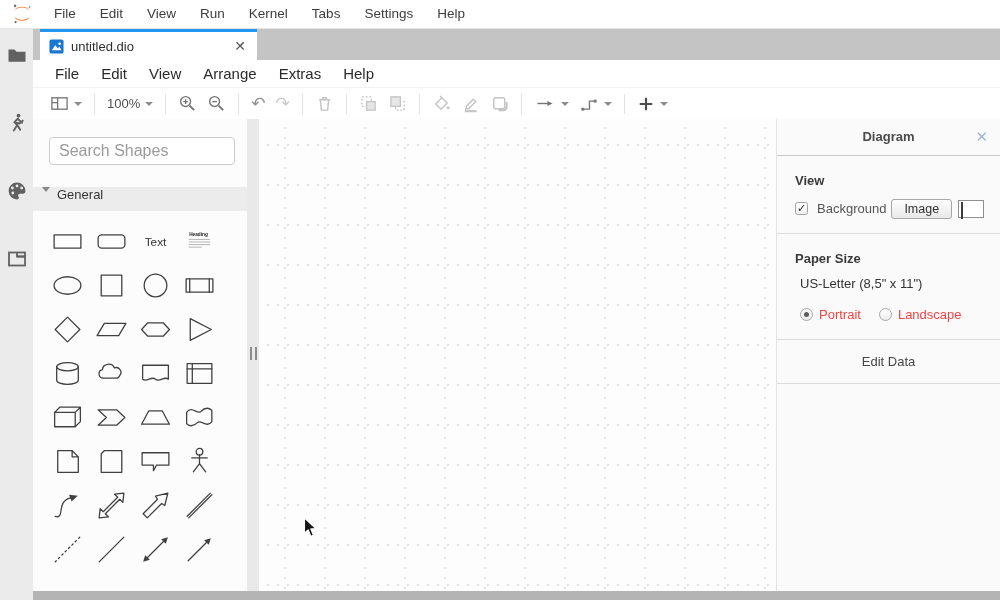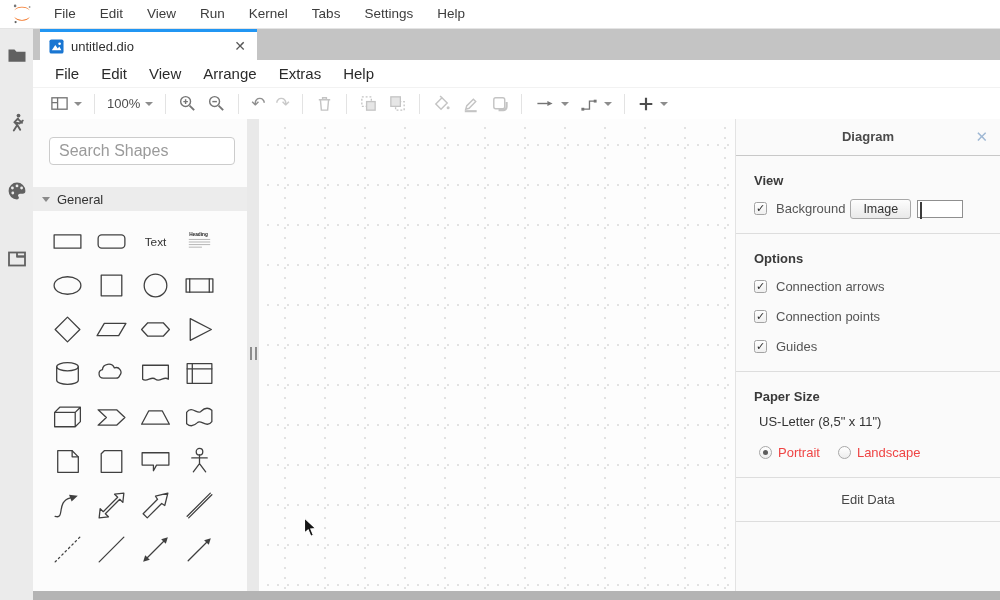--- a/index.html
+++ b/index.html
@@ -38,41 +38,41 @@
   
   #dio-body{position:absolute;left:0;top:59px;width:967px;height:472px;}
   
   #shapes-panel{position:absolute;left:0;top:0;bottom:0;width:214px;background:#fcfcfc;}
   #searchbox{margin:18px 10px 0 16px;width:186px;height:28px;border:1px solid #ccc;border-radius:4px;
     background:#fff;display:flex;align-items:center;box-sizing:border-box;}
   #searchbox input{border:none;outline:none;background:transparent;flex:1;font-size:16px;color:#15803d;
     padding:0 0 0 9px;font-family:inherit;}
   #searchbox input::placeholder{color:#9a9a9a;}
   #searchbox svg{margin-right:8px;flex:none;}
-  #section-header{margin-top:22px;height:24px;background:#ececec;display:flex;align-items:center;
+  #section-header{margin-top:22px;height:24px;background:#ececec;display:flex;align-items:flex-start;
     padding-left:9px;cursor:pointer;}
   #section-header .tri{width:0;height:0;border-left:4.5px solid transparent;border-right:4.5px solid transparent;
     border-top:5px solid #8a8a8a;}
   #section-header .lbl{font-size:13px;color:#333;margin-left:7px;}
   #shape-grid{margin:8px 0 0 12px;display:grid;grid-template-columns:repeat(4,44px);grid-auto-rows:44px;}
   .shape-cell{display:flex;align-items:center;justify-content:center;cursor:pointer;}
   .shape-cell svg{width:35px;height:35px;}
   
   #gutter{position:absolute;left:214px;top:0;bottom:0;width:12px;background:#e9e9e9;}
   #grip{position:absolute;left:3px;top:228px;width:7px;height:13px;cursor:col-resize;
     display:flex;justify-content:space-between;}
   #grip i{display:block;width:2px;height:13px;background:#8c8c8c;}
   
   #canvas{position:absolute;left:226px;top:0;right:0;bottom:0;background-color:#fdfdfd;
     background-image:radial-gradient(circle,#e2e2e2 0.9px,rgba(0,0,0,0) 1.1px),
                      radial-gradient(circle,#e2e2e2 0.9px,rgba(0,0,0,0) 1.1px);
     background-size:10px 40px,40px 10px;background-position:4px 6px,6px 4px;}
   #cursor{position:absolute;left:44px;top:398px;}
   
-  #format-panel{position:absolute;right:0;top:0;bottom:0;width:265px;background:#fafafa;
+  #format-panel{position:absolute;right:0;top:0;bottom:0;width:224px;background:#fafafa;
     border-left:1px solid #e3e3e3;box-sizing:border-box;font-size:13px;color:#555;}
   #fp-header{height:36px;line-height:36px;text-align:center;font-weight:bold;font-size:13px;color:#4a4a4a;
     border-bottom:1px solid #c8c8c8;position:relative;}
   #fp-close{position:absolute;right:12px;top:0;color:var(--close-blue,#9fb8d4);font-weight:normal;
     font-size:15px;cursor:pointer;}
   .fp-section{padding:9px 16px 15px 18px;border-bottom:1px solid #ddd;}
   .fp-section h4{font-size:13px;color:#3a3a3a;margin:8px 0 3px;}
   .fp-row{display:flex;align-items:center;margin-top:11px;height:19px;}
   .cb{width:13px;height:13px;border:1px solid #a3a3a3;border-radius:2.5px;
     background:linear-gradient(#fff,#efefef);flex:none;margin-right:9px;box-sizing:border-box;
@@ -557,35 +557,20 @@
         <div class="fp-section">
           <h4>View</h4>
           <div class="fp-row">
             <span class="cb checked"></span>
             <span>Background</span>
             <button class="btn">Image</button>
             <span class="swatch" style="margin-left:6px"><span class="inner" id="bg-swatch-inner" style="background: rgb(255, 255, 255);"></span></span>
           </div>
         </div>
 
-        <div class="fp-section">
-          <h4>Options</h4>
-          <div class="fp-row">
-            <span class="cb checked"></span>
-            <span>Connection arrows</span>
-          </div>
-          <div class="fp-row">
-            <span class="cb checked"></span>
-            <span>Connection points</span>
-          </div>
-          <div class="fp-row">
-            <span class="cb checked"></span>
-            <span>Guides</span>
-          </div>
-        </div>
 
         <div class="fp-section">
           <h4>Paper Size</h4>
           <div id="paper-size-value">US-Letter (8,5" x 11")</div>
           <div class="fp-row" style="margin-top:14px;margin-left:5px">
             <span class="radio on"></span>
             <span class="radlbl">Portrait</span>
             <span class="radio"></span>
             <span class="radlbl">Landscape</span>
           </div>

